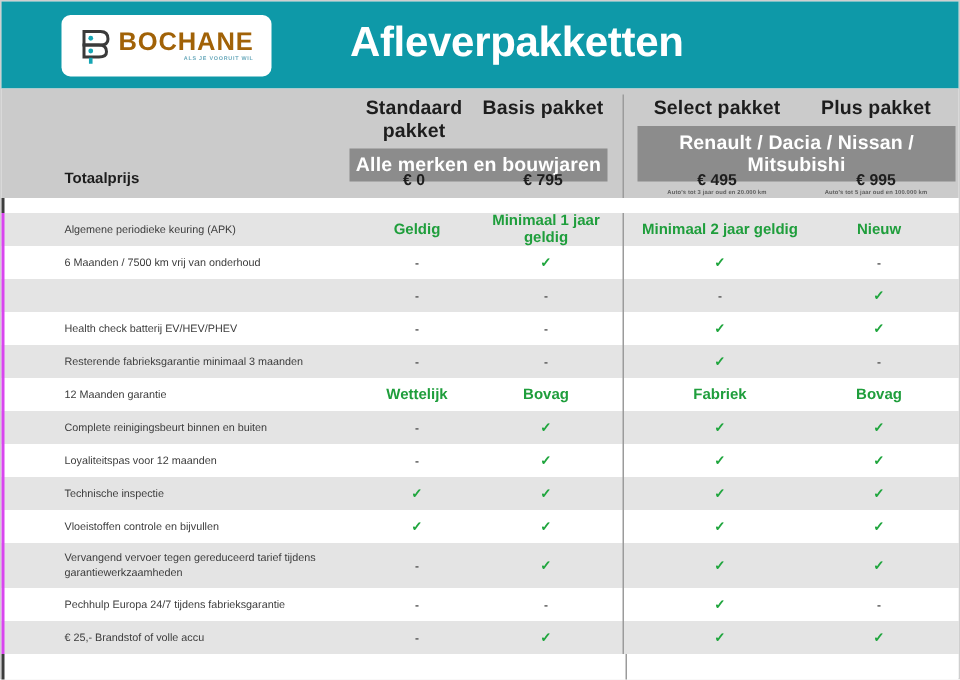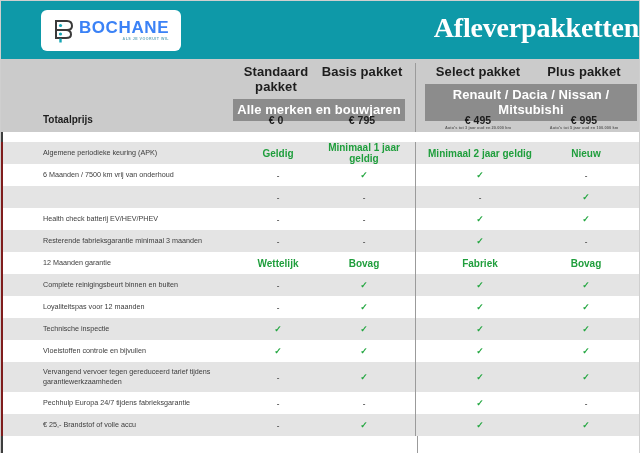--- a/index.html
+++ b/index.html
@@ -54,42 +54,42 @@
   .logo-text-wrap {
     display: flex;
     flex-direction: column;
     align-items: flex-end;
     line-height: 1;
   }
   .logo-word {
     font-size: 17px;
     font-weight: bold;
     letter-spacing: 0.6px;
-    color: #3b82f6;
+    color: #a16207;
     font-family: "Liberation Sans", sans-serif;
   }
   .logo-tag {
     font-size: 3.6px;
     letter-spacing: 0.5px;
     color: #6aa9bb;
     margin-top: 2px;
     font-weight: bold;
   }
   .header-title {
     position: absolute;
     left: 0;
     right: 0;
     top: 11px;
-    text-align: right;
+    text-align: center;
     padding-left: 49px;
     font-size: 28px;
     font-weight: bold;
     color: #ffffff;
     letter-spacing: -0.2px;
-    font-family: Liberation Serif, serif;
+    font-family: Liberation Sans, sans-serif;
   }
 
   
   .band {
     position: relative;
     background: #cbcbcb;
     height: 73px;
   }
   .band-inner {
     position: relative;
@@ -191,21 +191,21 @@
     width: 1px;
     background: #9b9b9b;
     z-index: 3;
   }
   .row {
     position: relative;
     display: flex;
     align-items: center;
     height: 22px;
     background: #ffffff;
-    border-left: 2px solid #7f1d1d;
+    border-left: 2px solid #d946ef;
     box-sizing: border-box;
   }
   .row.alt { background: #e4e4e4; }
   .row.tall { height: 30px; }
 
   .row-label {
     position: absolute;
     left: 40px;
     width: 190px;
     font-size: 7.2px;

